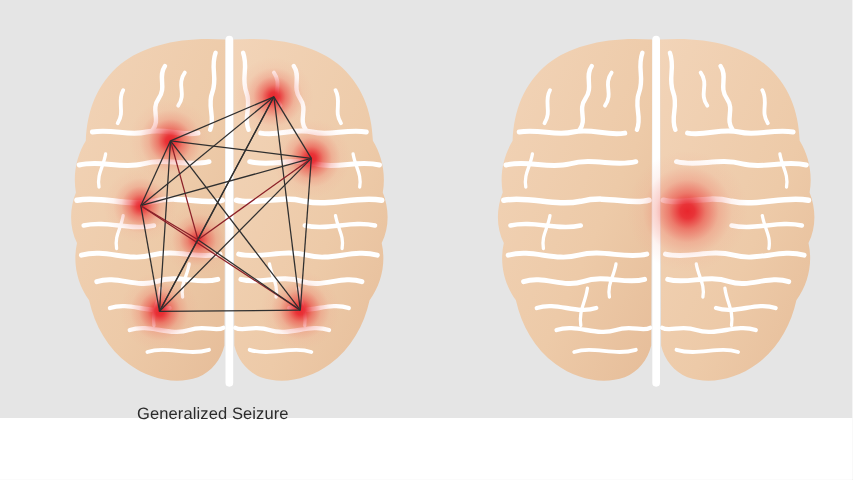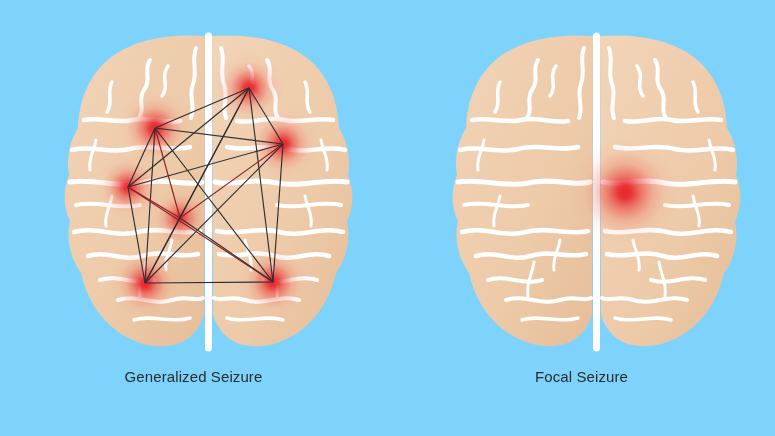--- a/index.html
+++ b/index.html
@@ -9,22 +9,22 @@
   }
   body {
     width: 775px;
     height: 436px;
     font-family: "Liberation Sans", sans-serif;
     overflow: hidden;
   }
   .figure {
     position: relative;
     width: 775px;
-    height: 436px;
-    background: #7dd3fc;
+    height: 380px;
+    background: #e5e5e5;
   }
   .panel {
     position: absolute;
     top: 0;
     width: 387px;
     height: 436px;
   }
   .panel-left  { left: 0; }
   .panel-right { left: 388px; }
 
@@ -241,16 +241,15 @@
         </g>
       </svg>
 
       <div id="hotspots-focal" style="position:absolute;left:0;top:0;width:387px;height:365px;">
           <div class="hotspot" style="left: 237px; top: 192px; width: 110px; height: 110px; background: radial-gradient(circle closest-side, rgb(232, 38, 45) 0%, rgba(232, 38, 45, 0.92) 12%, rgba(234, 64, 60, 0.6) 30%, rgba(238, 110, 96, 0.3) 52%, rgba(242, 160, 140, 0.12) 74%, rgba(245, 200, 180, 0) 100%);"></div>
         </div>
 
       <svg class="net-svg" viewBox="0 0 387 365" id="network-focal"></svg>
     </div>
 
-    <div class="caption">Focal Seizure</div>
   </div>
 
 </div>
 
 </body></html>

